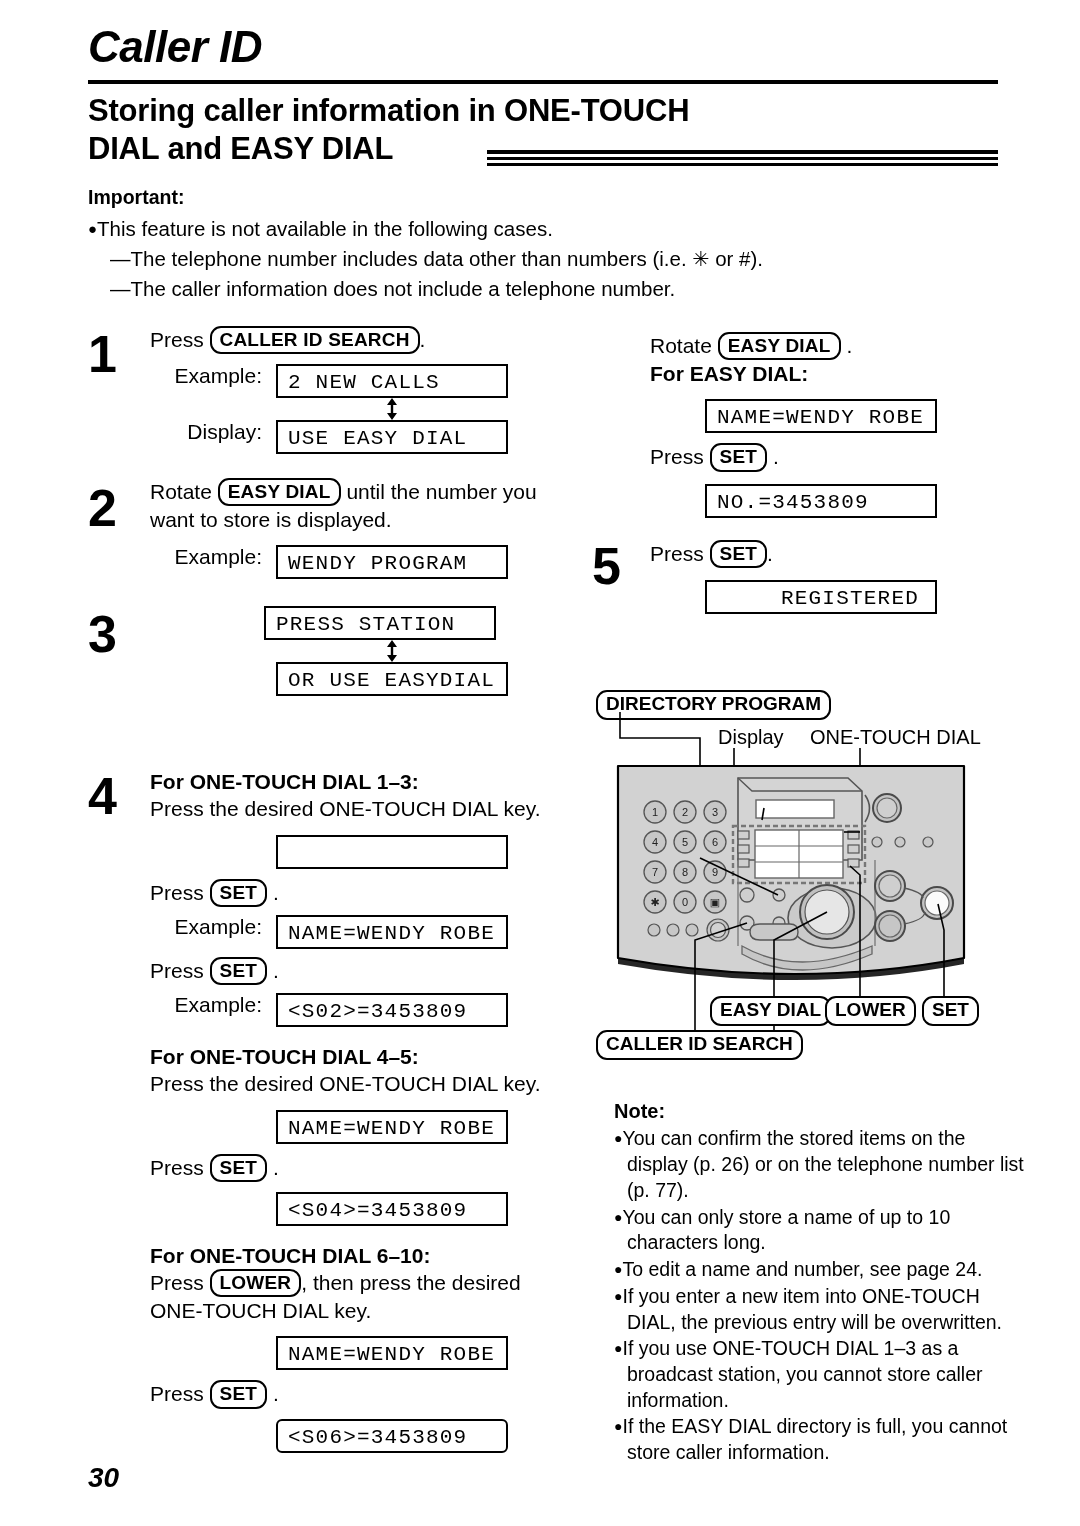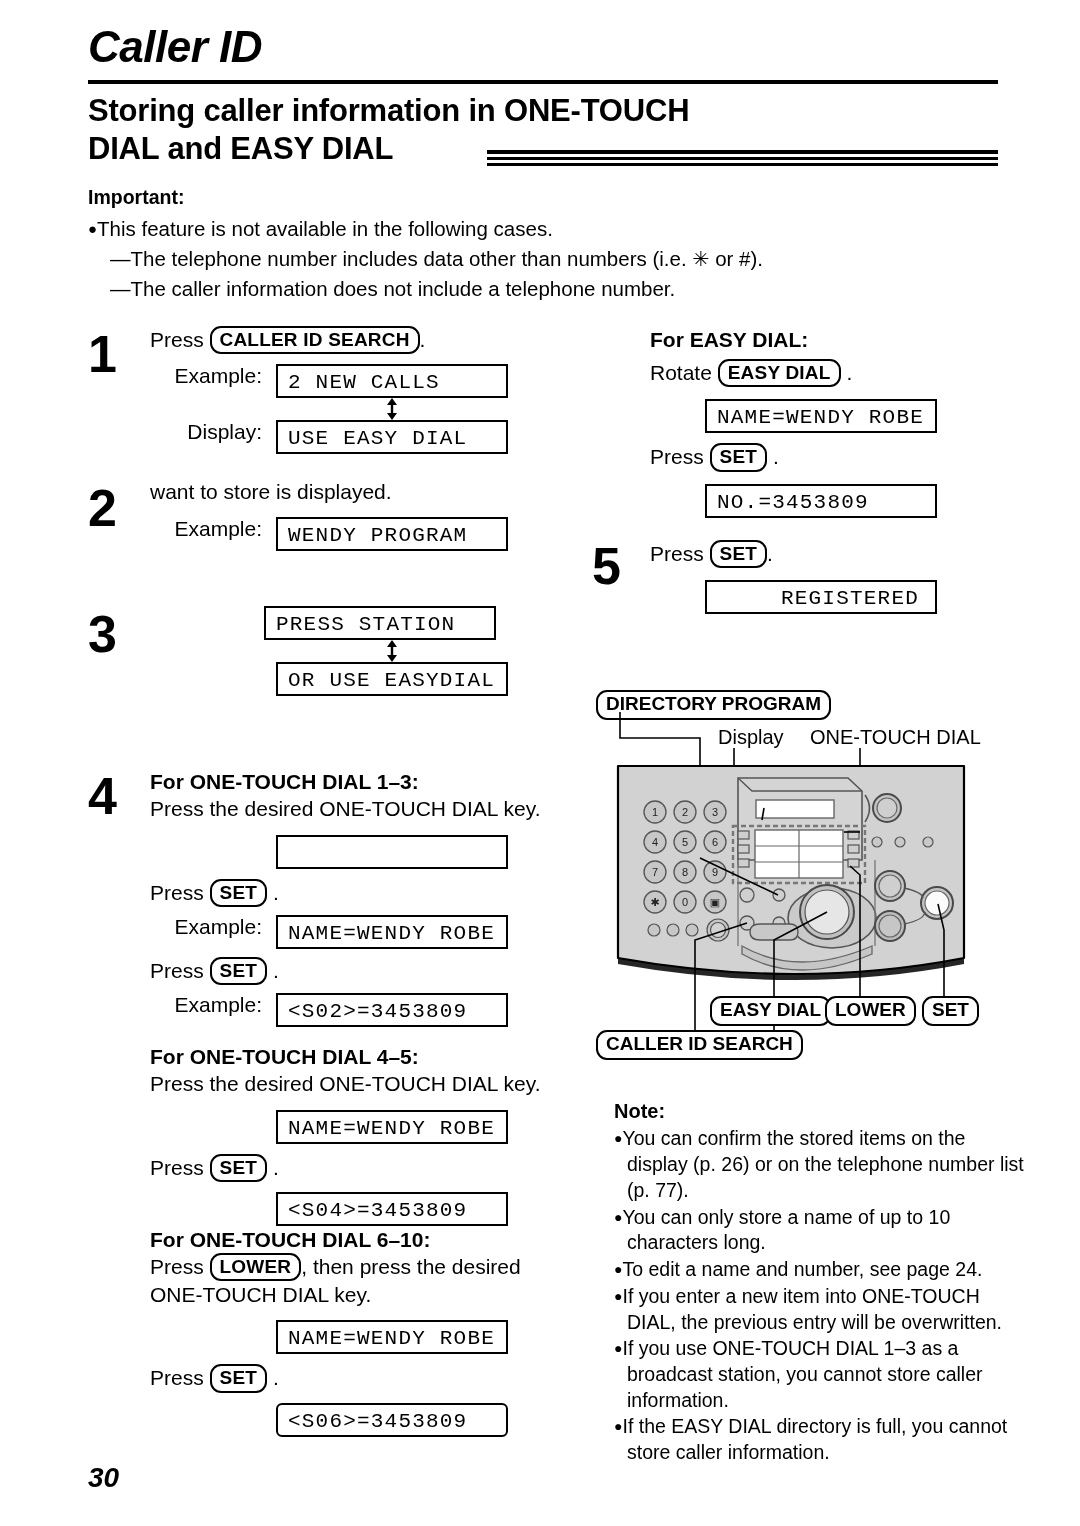--- a/index.html
+++ b/index.html
@@ -249,20 +249,25 @@
         <div class="lcd-row" style="margin-top:0px;">
           <div class="lcd-label" style="width:112px;">Display:</div>
           <div class="lcd w230">USE EASY DIAL</div>
         </div>
       </div>
     </div>
 
     <div class="step" style="margin-top:22px; min-height:110px;">
       <div class="step-num" style="left:0; top:6px;">2</div>
       <div class="step-body">
+        <div class="instr">
+          <span>Rotate</span>
+          <span class="keycap">EASY DIAL</span>
+          <span>until the number you</span>
+        </div>
         <div class="instr">want to store is displayed.</div>
         <div class="lcd-row" style="margin-top:12px;">
           <div class="lcd-label" style="width:112px;">Example:</div>
           <div class="lcd w230">WENDY PROGRAM</div>
         </div>
       </div>
     </div>
 
     <div class="step" style="margin-top:18px; min-height:140px;">
       <div class="step-num" style="left:0; top:4px;">3</div>
@@ -316,47 +321,47 @@
         <div class="instr">Press the desired ONE-TOUCH DIAL key.</div>
         <div class="lcd w230" style="margin-left:126px; margin-top:12px;">NAME=WENDY ROBE</div>
 
         <div class="instr" style="margin-top:10px;">
           <span>Press</span>
           <span class="keycap">SET</span>
           <span>.</span>
         </div>
         <div class="lcd w230" style="margin-left:126px; margin-top:10px;">&lt;S04&gt;=3453809</div>
 
-        <div class="instr bold" style="">For ONE-TOUCH DIAL 6–10:</div>
+        <div class="instr bold" style="margin-top:16px;">For ONE-TOUCH DIAL 6–10:</div>
         <div class="instr">
           <span>Press</span>
           <span class="keycap">LOWER</span><span>, then press the desired</span>
         </div>
         <div class="instr">ONE-TOUCH DIAL key.</div>
         <div class="lcd w230" style="margin-left:126px; margin-top:12px;">NAME=WENDY ROBE</div>
 
         <div class="instr" style="margin-top:10px;">
           <span>Press</span>
           <span class="keycap">SET</span>
           <span>.</span>
         </div>
         <div class="lcd w230" style="margin-left:126px; margin-top:10px;border-radius:6px;">&lt;S06&gt;=3453809</div>
       </div>
     </div>
   </div>
 
   <div class="col-right">
     <div class="step">
       <div class="step-body" style="margin-left:58px;">
-        <div class="instr bold">For EASY DIAL:</div>
         <div class="instr" style="margin-top:6px;">
           <span>Rotate</span>
           <span class="keycap">EASY DIAL</span>
           <span>.</span>
         </div>
+        <div class="instr bold">For EASY DIAL:</div>
         <div class="lcd w230" style="margin-left:55px; margin-top:12px;">NAME=WENDY ROBE</div>
         <div class="instr" style="margin-top:10px;">
           <span>Press</span>
           <span class="keycap">SET</span>
           <span>.</span>
         </div>
         <div class="lcd w230" style="margin-left:55px; margin-top:12px;">NO.=3453809</div>
       </div>
     </div>
 

